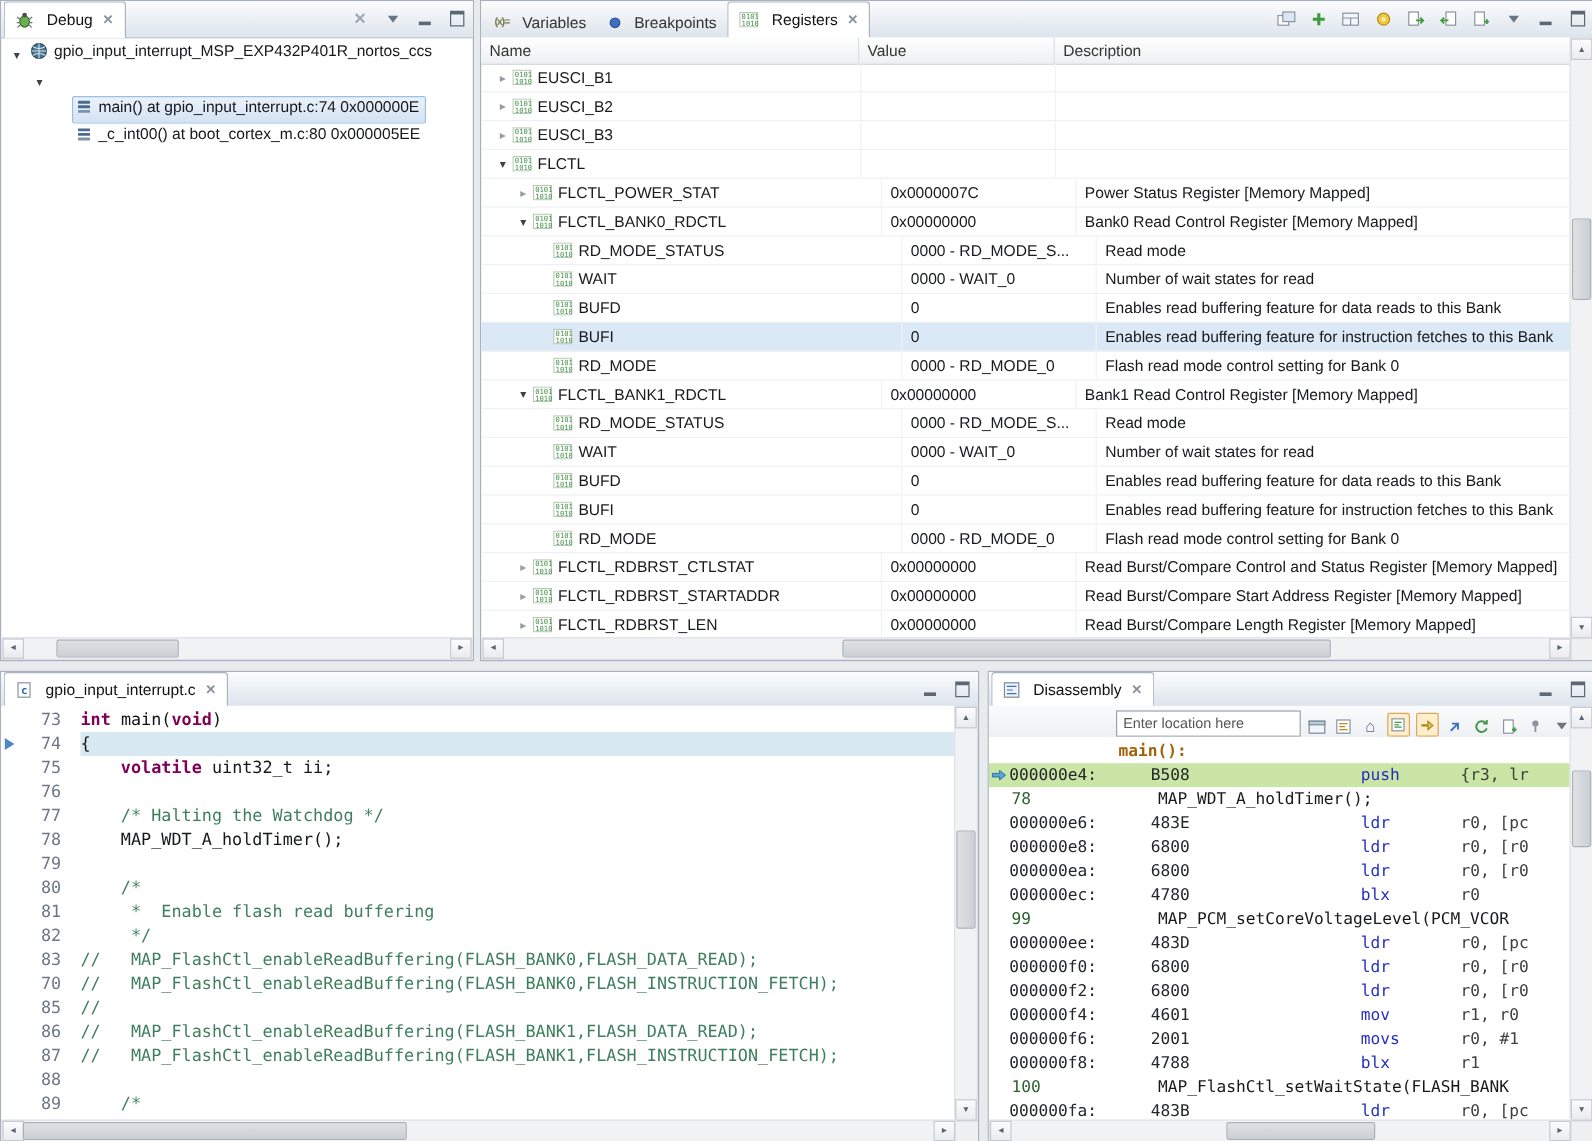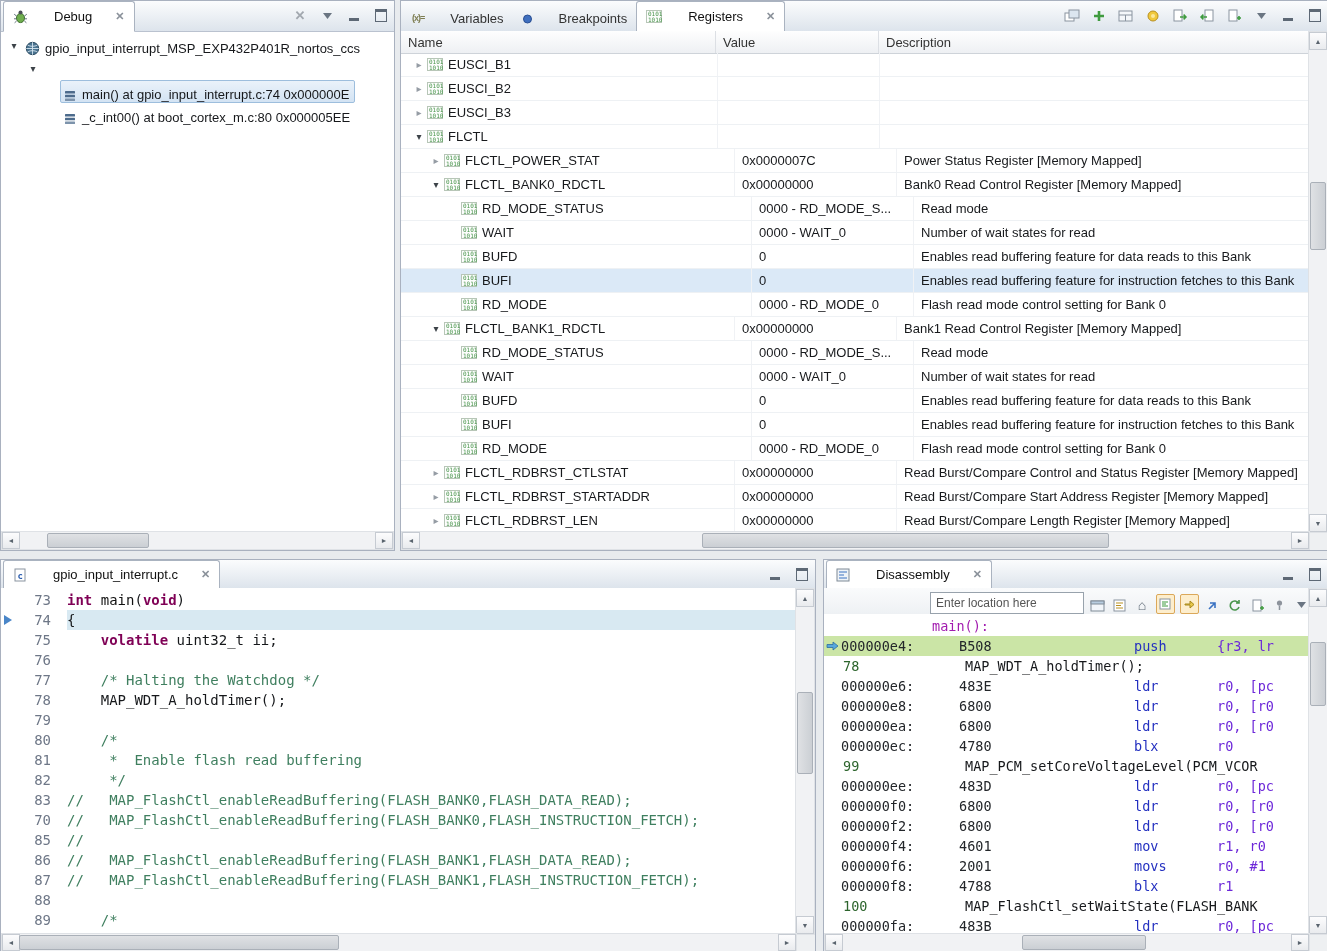--- a/index.html
+++ b/index.html
@@ -5,39 +5,39 @@
   html,body{margin:0;padding:0}
   body{width:1327px;height:951px;position:relative;background:#e8ebee;font-family:"Liberation Sans",sans-serif;overflow:hidden;font-size:13px}
   .panel{position:absolute;background:#fff;border:1px solid #a9b1bf;overflow:hidden}
   #p-debug{left:0;top:0;width:393px;height:549px}
   #p-reg{left:400px;top:0;width:927px;height:549px}
   #p-ed{left:0;top:559px;width:814px;height:392px}
   #p-dis{left:823px;top:559px;width:504px;height:392px}
 
   .tabbar{position:relative;height:30px;background:linear-gradient(#fbfcfd,#dde4ec);border-bottom:1px solid #bac2cf;display:flex;align-items:flex-end;padding-left:2px}
   #p-ed .tabbar,#p-dis .tabbar{height:28px}
-  .tab{display:flex;align-items:center;gap:21px;height:26px;padding:0 9px;font-size:13px;color:#333;white-space:nowrap}
+  .tab{display:flex;align-items:center;gap:6px;height:26px;padding:0 9px;font-size:13px;color:#333;white-space:nowrap}
   .tab.active{background:#fff;border:1px solid #aab3c0;border-bottom:1px solid #fff;border-radius:3px 3px 0 0;margin-bottom:-1px;height:29px;color:#111}
   #p-ed .tab.active,#p-dis .tab.active{height:27px}
   .close{color:#8b929b;font-size:11px;font-weight:bold;margin-left:2px}
   .tbicons{position:absolute;right:4px;top:0;height:29px;display:flex;align-items:center;gap:9px}
   .tico{display:inline-flex;align-items:center;justify-content:center;width:18px;height:18px;color:#7c8690;font-size:12px}
   .tico.pressed{background:#fdeecd;border:1px solid #dba85a;border-radius:2px}
   .mm-min{width:10px;height:8px;border-bottom:3px solid #5d6875;display:inline-block}
   .mm-max{width:10px;height:9px;border:1px solid #5d6875;border-top:3px solid #5d6875;display:inline-block}
   .greyx{color:#a2a8af;font-weight:bold;font-size:13px}
   .varsicn{font-size:9px;color:#7d7d52;font-weight:bold;letter-spacing:-1px}
 
   
   .tree{position:absolute;top:30px;left:0;right:0;bottom:17px;overflow:hidden;padding-top:3px}
   .trrow{height:23px;display:flex;align-items:center;font-size:13px;color:#16181b;white-space:nowrap}
   .tw{flex:none;width:16px;text-align:center;font-size:10px;color:#3c4248}
   .tw.dim{color:#959ca4}
   .ticon{flex:none;display:inline-flex;margin-right:5px}
-  .selwrap{display:flex;align-items:flex-end;height:21px;padding:0 5px 0 2px;border:1px solid transparent;border-radius:2px}
+  .selwrap{display:flex;align-items:flex-start;height:21px;padding:0 5px 0 2px;border:1px solid transparent;border-radius:2px}
   .trrow.sel .selwrap{background:linear-gradient(#eaf2fa,#d3e3f3);border:1px solid #9dbedd}
 
   
   .rhead{position:absolute;top:30px;left:0;right:18px;height:22px;display:flex;background:linear-gradient(#fefefe,#eef0f3);border-bottom:1px solid #ced3d9;font-size:13px;color:#333}
   .rhead .hc{display:flex;align-items:center;padding:0 7px;border-right:1px solid #dcdfe4}
   .hc.c-name{width:300px}.hc.c-val{width:148px}.hc.c-desc{flex:1;border-right:none}
   .rbody{position:absolute;top:52px;left:0;right:18px;bottom:17px;overflow:hidden}
   .rrow{height:23px;display:flex;font-size:13px;color:#17191c;border-bottom:1px solid #eef1f4}
   .rrow.hl{background:#dbe9f7}
   .rcell{display:flex;align-items:center;overflow:hidden;white-space:nowrap;border-right:1px solid #f0f2f5;padding-right:6px}
@@ -63,22 +63,22 @@
   .locinput::placeholder{color:#555}
   .distb .tico{margin-left:5px}
   .disbody{position:absolute;top:54px;left:0;right:18px;bottom:17px;background:#fff;font:13.5px/20px "DejaVu Sans Mono",monospace;overflow:hidden;padding-top:2px}
   .dline{height:20px;display:flex;white-space:pre}
   .dline.cur{background:#cbe5a6}
   .dgut{flex:none;width:17px;position:relative}
   .dgut svg{position:absolute;left:2px;top:5px}
   .daddr{flex:none;width:118px;color:#23262a}
   .dop{flex:none;width:175px;color:#23262a}
   .dmn{flex:none;width:83px;color:#2430c0}
-  .dargs{color:#6d28d9}
-  .dlabel{font-weight:normal;color:#a21caf;padding-left:91px}
+  .dargs{color:#404040}
+  .dlabel{font-weight:bold;color:#a16207;padding-left:91px}
   .dsnum{flex:none;width:118px;color:#2c642c;padding-left:2px}
   .dsrc{color:#16181b;padding-left:4px}
 
   
   .sb{position:absolute;background:#f1f2f4;border:1px solid #dfe2e6}
   .sbv{width:18px}.sbh{height:17px}
   .sbtn{position:absolute;display:flex;align-items:center;justify-content:center;background:linear-gradient(#fcfcfd,#e9ebee);border:1px solid #c6cbd2;color:#5a646e;font-size:7px}
   .sbv .sbtn{left:0;right:0;height:16px}
   .sbh .sbtn{top:0;bottom:0;width:16px}
   .bt{top:0}.bb{bottom:0}.bl{left:0}.br{right:0}

